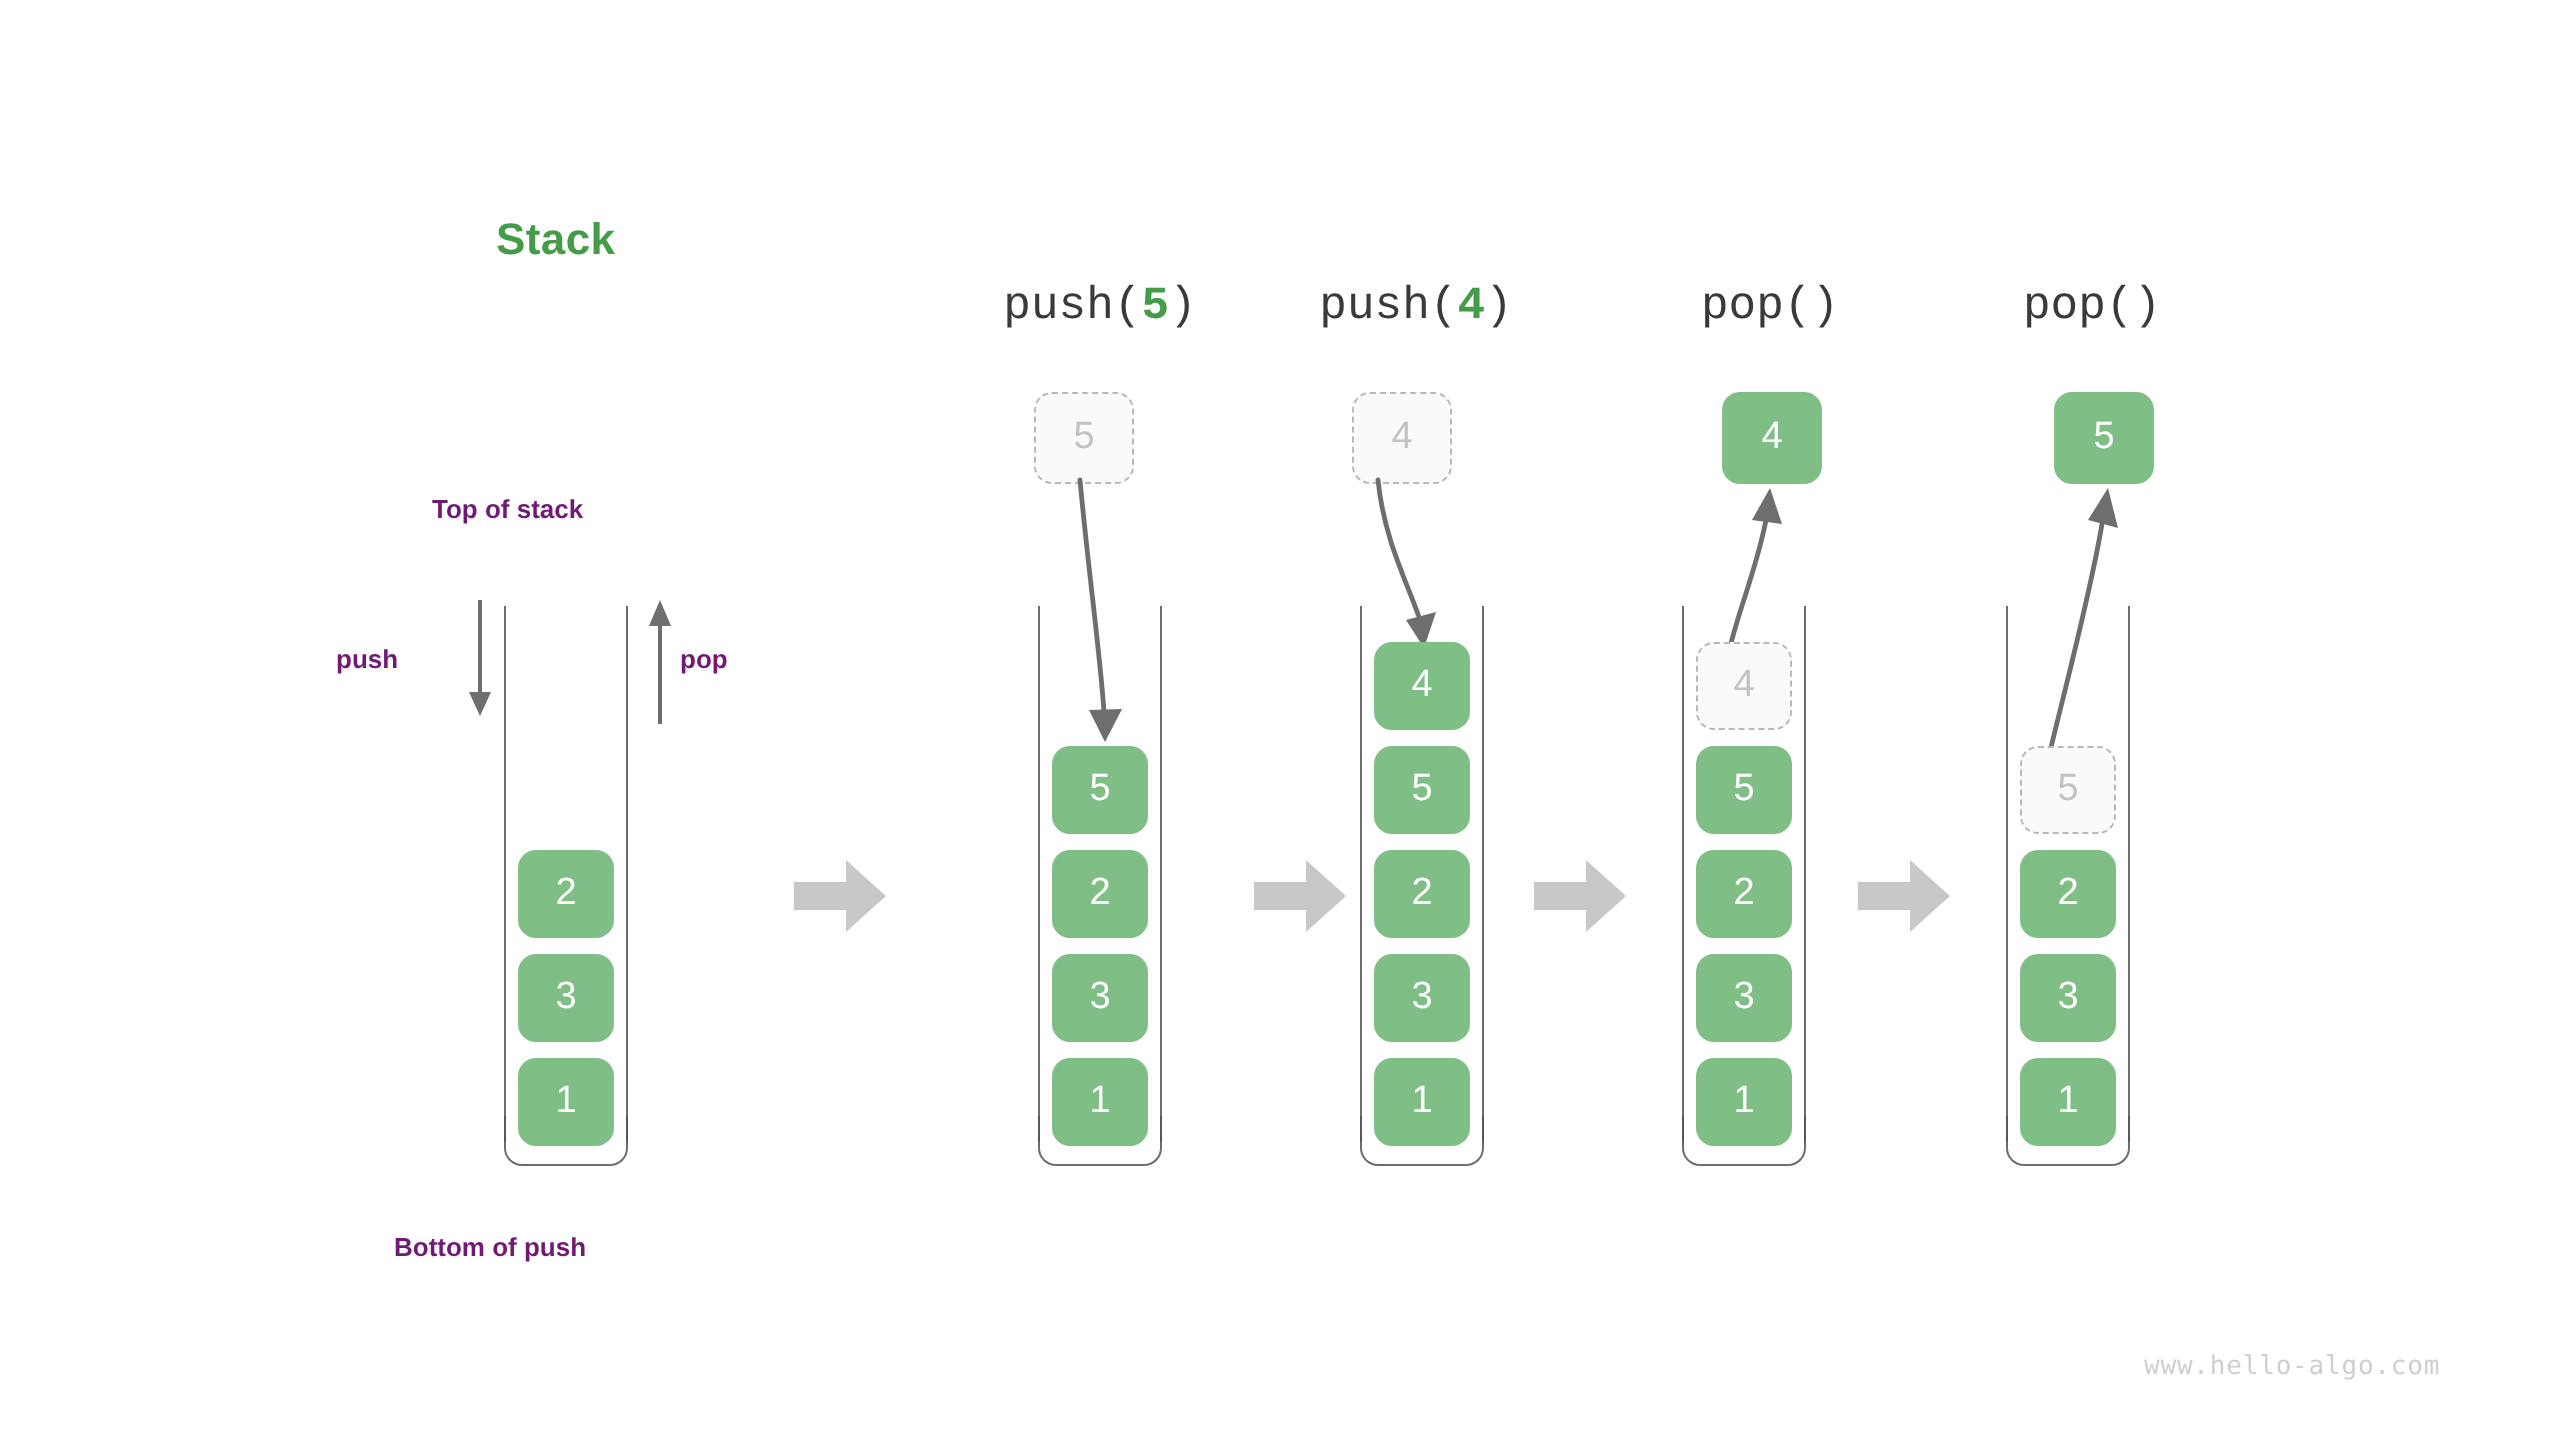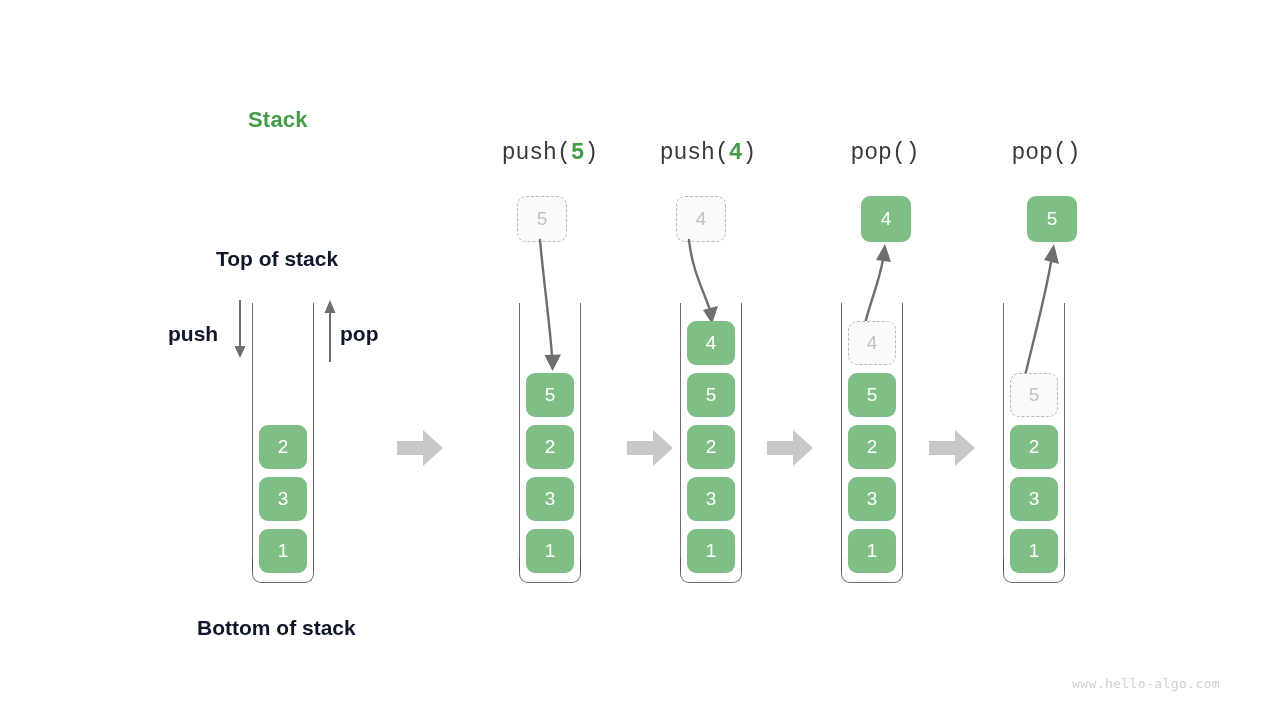--- a/index.html
+++ b/index.html
@@ -25,23 +25,23 @@
     top: 107px;
     font-size: 22px;
     font-weight: bold;
     color: #449b48;
     letter-spacing: 0.2px;
     white-space: nowrap;
   }
 
   
   .annot {
-    font-size: 21px;
+    font-size: 13px;
     font-weight: bold;
-    color: #0f172a;
+    color: #701a75;
     white-space: nowrap;
   }
   #top-of-stack-label { left: 216px; top: 247px; }
   #bottom-of-stack-label { left: 197px; top: 616px; }
   #push-label { left: 168px; top: 322px; }
   #pop-label  { left: 340px; top: 322px; }
 
   
   .op-header {
     font-family: Liberation Mono, monospace;
@@ -124,21 +124,21 @@
   }
 
   svg { overflow: visible; }
 </style>
 </head>
 <body>
 
 <div class="abs" id="stack-title">Stack</div>
 
 <div class="abs annot" id="top-of-stack-label">Top of stack</div>
-<div class="abs annot" id="bottom-of-stack-label">Bottom of stack</div>
+<div class="abs annot" id="bottom-of-stack-label">Bottom of push</div>
 <div class="abs annot" id="push-label">push</div>
 <div class="abs annot" id="pop-label">pop</div>
 
 <svg class="abs" style="left:228px; top:300px;" width="24" height="62" viewBox="0 0 24 62">
   <line x1="12" y1="0" x2="12" y2="50" stroke="#6e6e6e" stroke-width="2"></line>
   <polygon points="12,58 6.5,46 17.5,46" fill="#6e6e6e"></polygon>
 </svg>
 
 <svg class="abs" style="left:318px; top:300px;" width="24" height="62" viewBox="0 0 24 62">
   <line x1="12" y1="62" x2="12" y2="10" stroke="#6e6e6e" stroke-width="2"></line>

